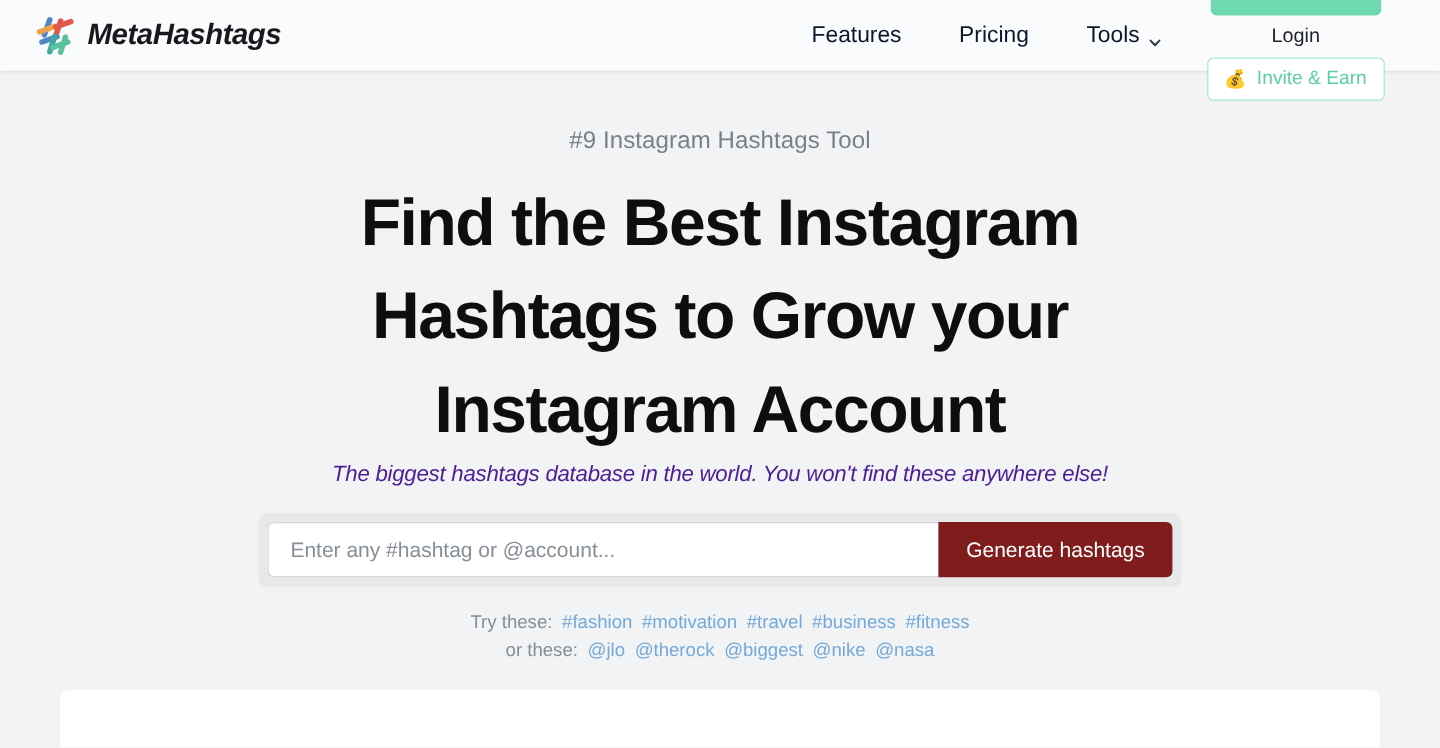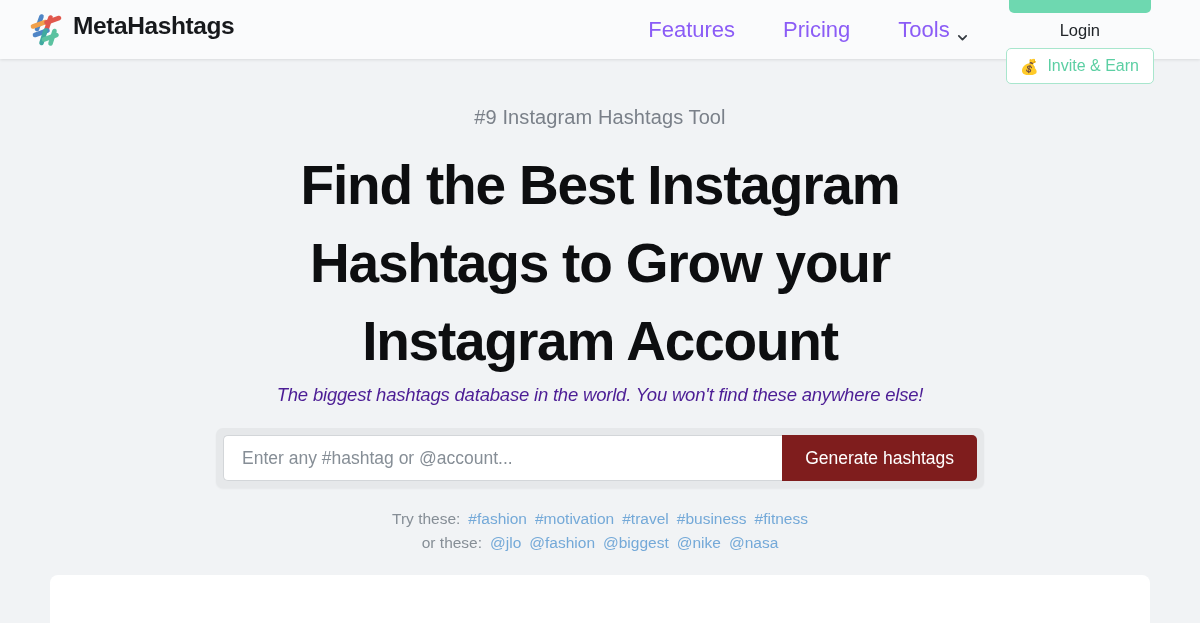--- a/index.html
+++ b/index.html
@@ -23,23 +23,24 @@
     display: flex;
     align-items: center;
     padding: 0 24px 0 28px;
     box-shadow: 0 1px 3px rgba(0,0,0,0.10);
     position: relative;
     z-index: 10;
   }
 
   .brand {
     display: flex;
-    align-items: flex-start;
+    align-items: center;
     gap: 9px;
     cursor: pointer;
+    font-style: italic;
   }
 
   .logo-mark {
     width: 36px;
     height: 36px;
     flex: 0 0 36px;
     display: block;
   }
 
   .brand-name {
@@ -51,22 +52,22 @@
   }
 
   .nav-center {
     display: flex;
     align-items: center;
     gap: 0px;
     margin-left: auto;
   }
 
   .nav-link {
-    font-size: 22px;
-    color: #8b5cf6;
+    font-size: 19px;
+    color: #0f172a;
     padding: 8px 24px;
     cursor: pointer;
     white-space: nowrap;
   }
 
   .nav-link.with-caret {
     display: flex;
     align-items: flex-end;
     gap: 7px;
   }
@@ -284,18 +285,18 @@
   <div class="search-wrap">
     <input class="search-input" type="text" placeholder="Enter any #hashtag or @account..." style="">
     <button class="btn-generate">Generate hashtags</button>
   </div>
 
   <div class="suggestions">
     <div class="sugg-row">
       <span class="sugg-label">Try these:</span><span class="sugg-link">#fashion</span><span class="sugg-link">#motivation</span><span class="sugg-link">#travel</span><span class="sugg-link">#business</span><span class="sugg-link">#fitness</span>
     </div>
     <div class="sugg-row">
-      <span class="sugg-label">or these:</span><span class="sugg-link">@jlo</span><span class="sugg-link">@fashion</span><span class="sugg-link">@biggest</span><span class="sugg-link">@nike</span><span class="sugg-link">@nasa</span>
+      <span class="sugg-label">or these:</span><span class="sugg-link">@jlo</span><span class="sugg-link">@therock</span><span class="sugg-link">@biggest</span><span class="sugg-link">@nike</span><span class="sugg-link">@nasa</span>
     </div>
   </div>
 </div>
 
 <div class="bottom-card"></div>
 
 </body></html>

